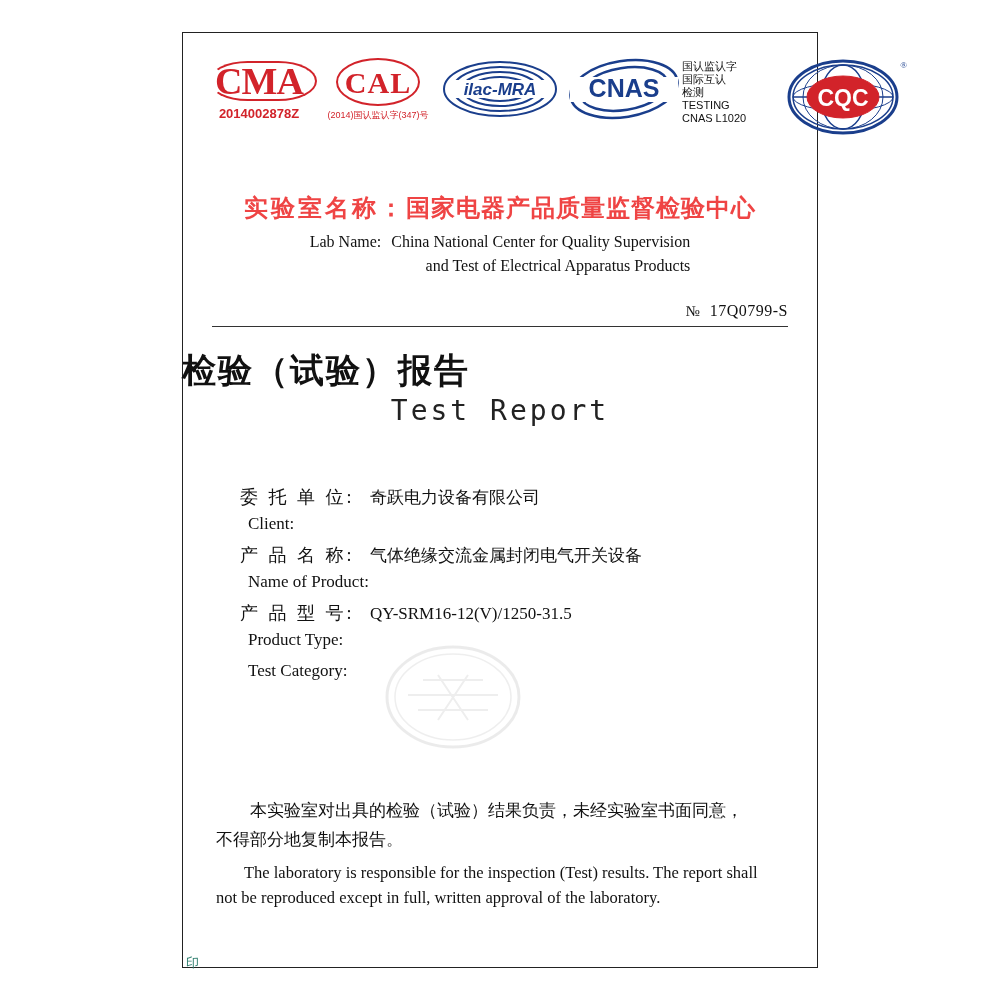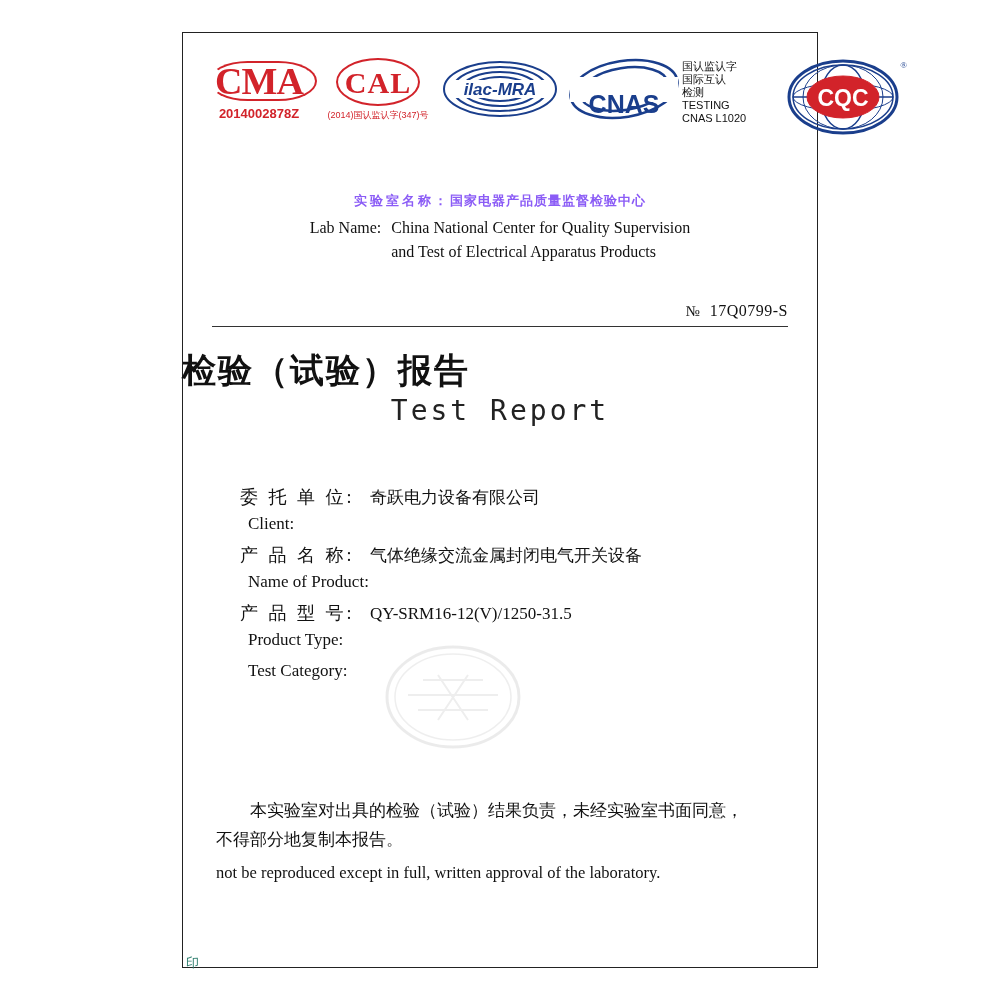--- a/index.html
+++ b/index.html
@@ -146,21 +146,21 @@
   }
   .cnas .cnas-ring {
     position: relative;
     width: 116px;
     height: 62px;
     margin: 0 auto;
   }
   .cnas .cnas-word {
     position: absolute;
     left: 0;
-    top: 32px;
+    top: 16px;
     width: 116px;
     text-align: center;
     font-family: "Liberation Sans", sans-serif;
     font-size: 25px;
     font-weight: bold;
     color: #1a3e8c;
     letter-spacing: 0px;
   }
 
   
@@ -198,39 +198,39 @@
   
   .lab-block {
     position: absolute;
     left: 182px;
     top: 192px;
     width: 636px;
     text-align: center;
   }
   .lab-cn {
     font-family: "Liberation Serif", serif;
-    font-size: 13px;
-    font-weight: bold;
-    color: #8b5cf6;
+    font-size: 24px;
+    font-weight: bold;
+    color: #ef4444;
     letter-spacing: 1px;
   }
   .lab-cn .label { letter-spacing: 3px; }
   .lab-en-row {
     margin-top: 6px;
     font-size: 16px;
     line-height: 24px;
   }
   .lab-en-row .lab-en-label {
     display: inline-block;
     margin-right: 10px;
     vertical-align: top;
   }
   .lab-en-row .lab-en-val {
     display: inline-block;
-    text-align: left;
+    text-align: right;
     vertical-align: top;
   }
 
   
   .no-line {
     position: absolute;
     left: 212px;
     top: 302px;
     width: 576px;
     text-align: right;
@@ -466,18 +466,19 @@
       <path d="M60 35 L90 80 M90 35 L60 80" stroke="#999" stroke-width="2" fill="none"></path>
     </svg>
   </div>
 
   <div class="stmt-cn">
     <span class="indent">本实验室对出具的检验（试验）结果负责，未经实验室书面同意，</span>
     <span>不得部分地复制本报告。</span>
   </div>
 
   <div class="stmt-en">
+    <span class="indent">The laboratory is responsible for the inspection (Test) results. The report shall</span>
     <span>not be reproduced except in full, written approval of the laboratory.</span>
   </div>
 
   <div class="corner-mark">印</div>
 
 </div>
 
 </body></html>

